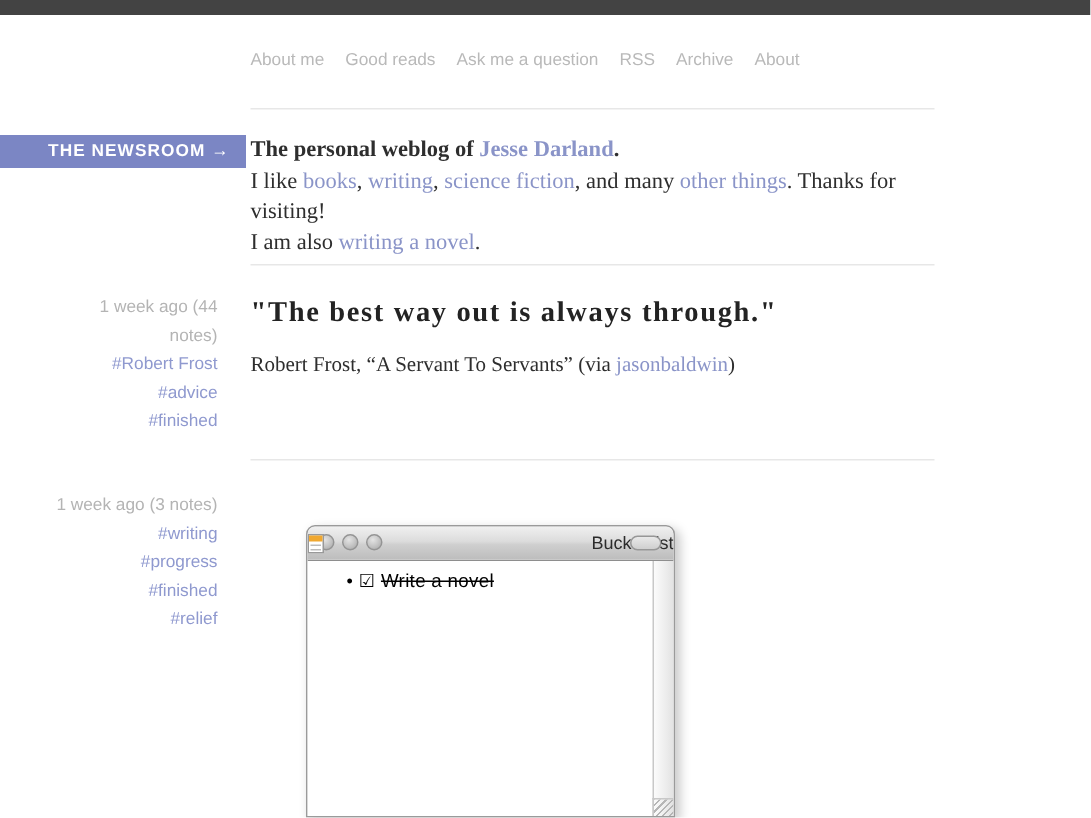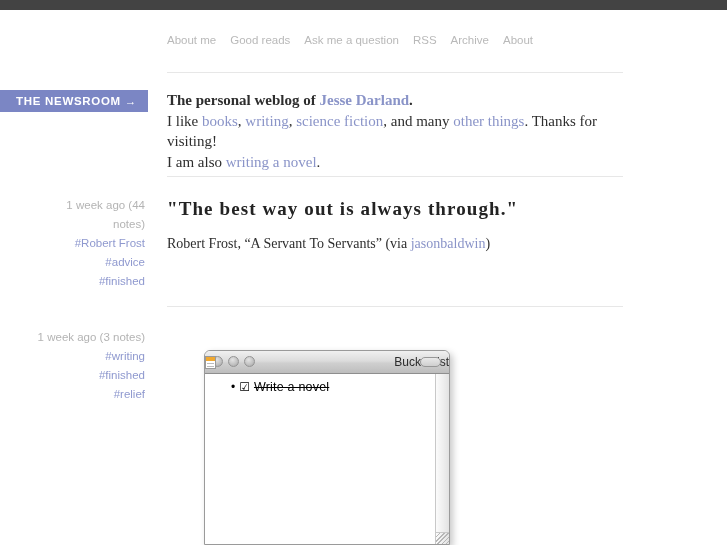--- a/index.html
+++ b/index.html
@@ -40,21 +40,21 @@
   .content {
     position: absolute;
     top: 0; left: 167px;
     width: 456px;
   }
 
   
   .newsroom {
     position: absolute;
     top: 80px; left: 0;
-    width: 148px;
+    width: 164px;
     height: 22px;
     background: #7b86c4;
     color: #ffffff;
     font-size: 11.5px;
     font-weight: bold;
     letter-spacing: 0.7px;
     text-align: right;
     line-height: 22px;
     padding-right: 11px;
     box-sizing: border-box;
@@ -284,20 +284,21 @@
     <div class="meta meta-quote">
       <span class="meta-time">1 week ago (44 notes)</span>
       <span class="meta-tag">#Robert Frost</span>
       <span class="meta-tag">#advice</span>
       <span class="meta-tag">#finished</span>
     </div>
 
     <div class="meta meta-photo">
       <span class="meta-time">1 week ago (3 notes)</span>
       <span class="meta-tag">#writing</span>
+      <span class="meta-tag">#progress</span>
       <span class="meta-tag">#finished</span>
       <span class="meta-tag">#relief</span>
     </div>
 
   </div>
 
   <div class="content">
 
     <div class="nav">
       <a href="#">About me</a><a href="#">Good reads</a><a href="#">Ask me a question</a><a href="#">RSS</a><a href="#">Archive</a><a href="#">About</a>

